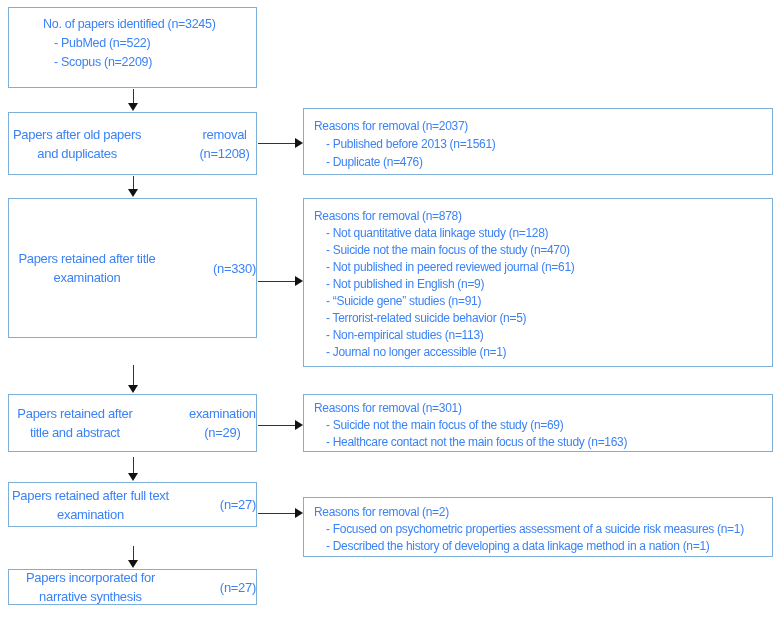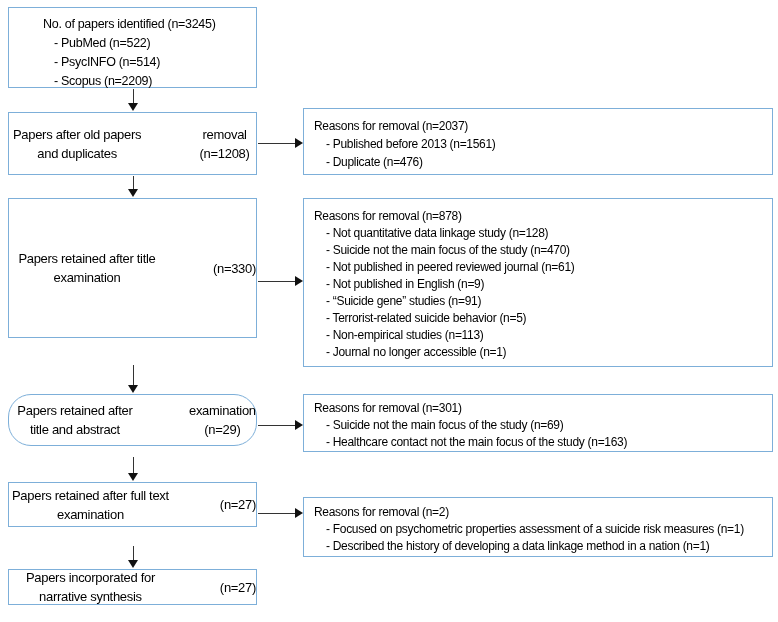--- a/index.html
+++ b/index.html
@@ -2,21 +2,21 @@
 <html><head>
 <meta charset="utf-8">
 <style>
   html, body { margin: 0; padding: 0; background: #ffffff; }
   .stage {
     position: relative;
     width: 778px;
     height: 622px;
     background: #ffffff;
     font-family: "Liberation Sans", sans-serif;
-    color: #000000;
+    color: #3b82f6;
     overflow: hidden;
   }
   .box {
     position: absolute;
     border: 1px solid #7dafd9;
     background: #ffffff;
     box-sizing: border-box;
   }
   .lbox { left: 8px; width: 249px; }
   .rbox {
@@ -30,21 +30,21 @@
     font-size: 13px; letter-spacing: -0.3px; line-height: 19px; gap: 48px;
   }
   #l1 {
     top: 7px; height: 81px;
     font-size: 12.5px; letter-spacing: -0.3px; line-height: 19px;
     padding: 7px 4px 0 34px;
   }
   .l1-item { padding-left: 11px; white-space: nowrap; }
   #l2 { top: 112px; height: 63px; }
   #l3 { top: 198px; height: 140px; }
-  #l4 { top: 394px; height: 52px; border-radius: 23px; }
+  #l4 { top: 394px; height: 58px; }
   #l5 { top: 482px; height: 45px; }
   #l6 { top: 569px; height: 36px; }
 
   #r1 { top: 108px; height: 67px; padding: 8px 4px 0 10px; line-height: 18px; }
   #r2 { top: 198px; height: 169px; padding: 9px 4px 0 10px; }
   #r3 { top: 394px; height: 58px;  padding: 5px 4px 0 10px; }
   #r4 { top: 483px; height: 60px;  padding: 6px 4px 0 10px; margin-top: 14px; }
   .rb-title { white-space: nowrap; }
   .rb-item { padding-left: 12px; white-space: nowrap; }
 
@@ -84,21 +84,20 @@
   #ha4 { left: 258px; top: 508px; width: 45px; }
 </style>
 </head>
 <body>
 
 <div class="stage">
 
   <div class="box lbox" id="l1">
     <div class="l1-title">No. of papers identified (n=3245)</div>
     <div class="l1-item">- PubMed (n=522)</div>
-    <div class="l1-item">- PsycINFO (n=514)</div>
     <div class="l1-item">- Scopus (n=2209)</div>
   </div>
 
   <div class="box lbox center" id="l2">
     <div>Papers after old papers and duplicates</div>
     <div>removal (n=1208)</div>
   </div>
 
   <div class="box lbox center" id="l3">
     <div>Papers retained after title examination</div>

